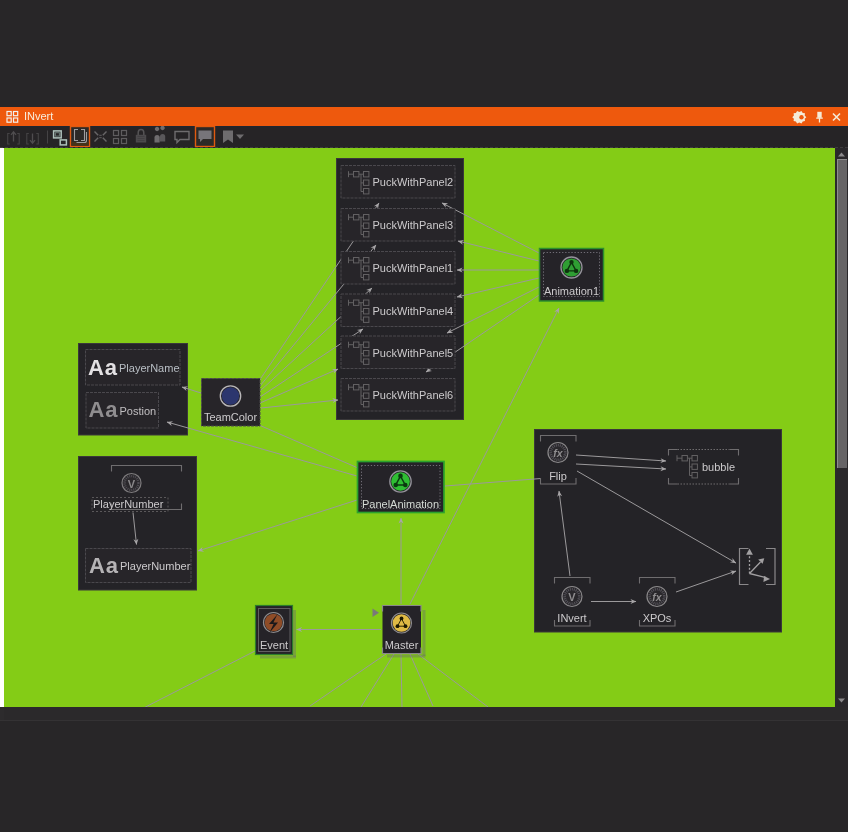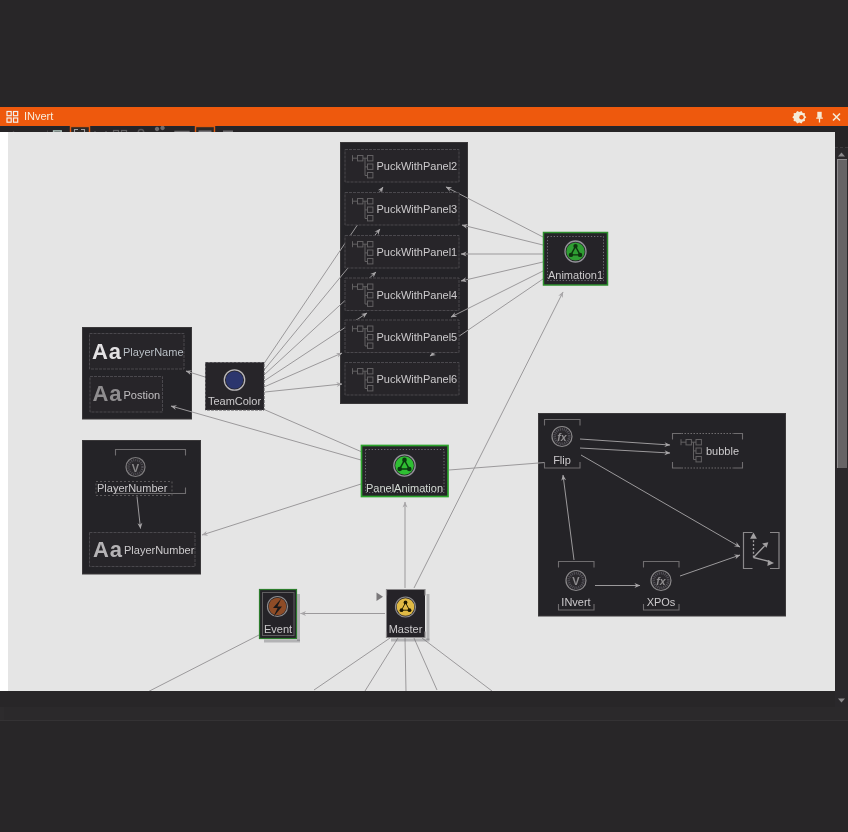--- a/index.html
+++ b/index.html
@@ -1,21 +1,21 @@
 <!DOCTYPE html>
 <html><head>
 <meta charset="utf-8">
 <style>
 html,body{margin:0;padding:0;}
 body{width:848px;height:832px;background:#282628;font-family:"Liberation Sans",sans-serif;overflow:hidden;position:relative;}
 #bottombg{position:absolute;left:0;top:720px;width:848px;height:112px;background:#282628;border-top:1px solid #343234;}
 #titlebar{position:absolute;left:0;top:107px;width:848px;height:19px;background:#ee590d;}
 #titlebar .ttl{position:absolute;left:24px;top:3px;font-size:11px;color:#f8eedd;}
 #toolbar{position:absolute;left:0;top:126px;width:848px;height:21px;background:#262426;border-bottom:1px dashed #3e3c3e;box-shadow:inset 0 1px 0 #1f2630;}
-#canvas{position:absolute;left:0px;top:132px;width:835px;height:559px;background:#e5e5e5;border-left:8px solid #ffffff;box-sizing:border-box;}
+#canvas{position:absolute;left:0px;top:148px;width:835px;height:559px;background:#84cc16;border-left:4px solid #ffffff;box-sizing:border-box;}
 #vsb{position:absolute;left:835px;top:148px;width:13px;height:559px;background:#2a282b;}
 #vsb .thumb{position:absolute;left:2px;top:11px;width:9px;height:308px;background:#666466;border-left:1px solid #8e8c8e;border-top:1px solid #8e8c8e;}
 #hsb{position:absolute;left:0px;top:707px;width:848px;height:13px;background:#2b292b;border-left:4px solid #2d2b2d;box-sizing:border-box;}
 svg text{font-family:"Liberation Sans",sans-serif;}
 </style>
 </head>
 <body>
 <div id="bottombg"></div>
 <div id="titlebar">
  <svg width="848" height="19" style="position:absolute;left:0;top:0">

